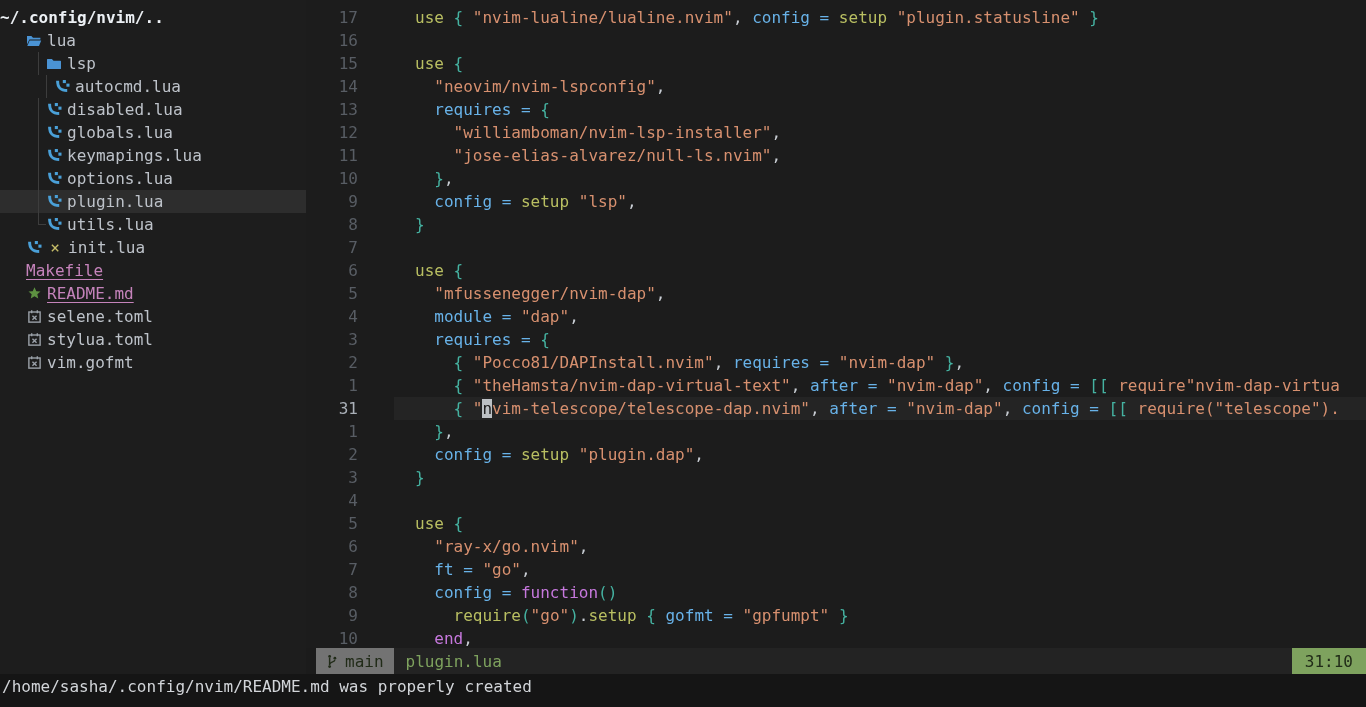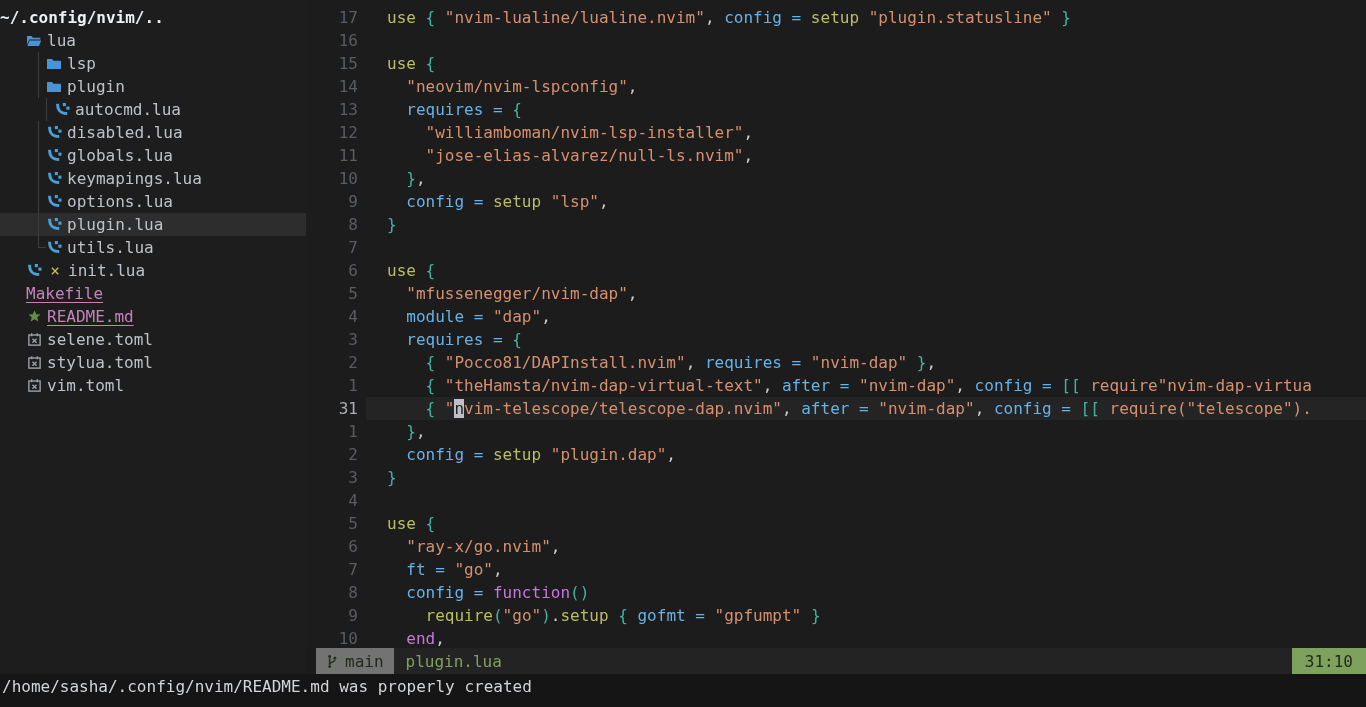--- a/index.html
+++ b/index.html
@@ -20,21 +20,21 @@
   .tree-item .ticon { width:16px; height:16px; flex:none; margin-right:5px; display:inline-flex; align-items:center; justify-content:center; }
   .tree-item .ticon svg { display:block; }
   .tree-item .mark { width:16px; flex:none; margin-right:5px; color:#c6bd68; text-align:center; }
   .tree-item .label.special { color:#c583bb; text-decoration:underline; text-underline-offset:3px; }
   .guide { position:absolute; left:38px; top:0; height:23px; width:8px; border-left:1px solid #3d3d3d; }
   .guide.corner { height:12px; border-bottom:1px solid #3d3d3d; }
 
   
   .editorcol { flex:1; display:flex; flex-direction:column; min-width:0; }
   .code { flex:1; overflow:hidden; background:#1c1c1c; padding-top:6px; }
-  .line { height:23px; line-height:23px; display:flex; white-space:pre; }
+  .line { height:23px; line-height:23px; display:flex; white-space:pre;gap:28px; }
   .lnum { width:60px; flex:none; text-align:right; padding-right:8px; color:#585d64; }
   .lnum.curn { color:#aab0b8; }
   .ltext { flex:1; padding-left:21px; min-width:0; }
   .line.cur .ltext { background:#242424; }
   .tk-plain  { color:#c9ced4; }
   .tk-fn     { color:#b9bf62; }
   .tk-prop   { color:#68b2e8; }
   .tk-op     { color:#68b2e8; }
   .tk-str    { color:#d7906f; }
   .tk-punc   { color:#45b2a1; }
@@ -62,23 +62,20 @@
     <div class="sidebar">
       <div class="tree-header">~/.config/nvim/..</div>
       <div>
           <div class="tree-item" style="padding-left: 26px;"><span class="ticon"><svg width="16" height="16" viewBox="0 0 16 16">
                 <path fill="#4a93d4" d="M1 3h4.4L7 4.7h7.4v1.8H3.4L1 11.4z"></path>
                 <path fill="#4a93d4" d="M1.3 12.9l2.3-5.5h11.6l-2.2 5.5z"></path>
               </svg></span><span class="label">lua</span></div>
           <div class="tree-item" style="padding-left: 46px;"><span class="guide"></span><span class="ticon"><svg width="16" height="16" viewBox="0 0 16 16">
                 <path fill="#4a93d4" d="M1.5 3h4.4l1.6 1.8h6.9c.4 0 .6.3.6.6v7c0 .4-.3.6-.6.6H1.6c-.4 0-.6-.3-.6-.6V3.6c0-.4.2-.6.5-.6z"></path>
               </svg></span><span class="label">lsp</span></div>
-          <div class="tree-item" style="padding-left: 46px;"><span class="guide"></span><span class="ticon"><svg width="16" height="16" viewBox="0 0 16 16">
-                <path fill="#4a93d4" d="M1.5 3h4.4l1.6 1.8h6.9c.4 0 .6.3.6.6v7c0 .4-.3.6-.6.6H1.6c-.4 0-.6-.3-.6-.6V3.6c0-.4.2-.6.5-.6z"></path>
-              </svg></span><span class="label">plugin</span></div>
           <div class="tree-item" style="padding-left: 46px; margin-left: 8px;"><span class="guide"></span><span class="ticon"><svg width="16" height="16" viewBox="0 0 16 16">
                 <path d="M3.6 1.8c0 7 2.6 9.6 9.6 9.6" fill="none" stroke="#4aa0d8" stroke-width="3"></path>
                 <rect x="8.8" y="1" width="3.1" height="3.1" fill="#4aa0d8"></rect>
                 <rect x="12.4" y="4.6" width="3.1" height="3.1" fill="#4aa0d8"></rect>
               </svg></span><span class="label">autocmd.lua</span></div>
           <div class="tree-item" style="padding-left: 46px;"><span class="guide"></span><span class="ticon"><svg width="16" height="16" viewBox="0 0 16 16">
                 <path d="M3.6 1.8c0 7 2.6 9.6 9.6 9.6" fill="none" stroke="#4aa0d8" stroke-width="3"></path>
                 <rect x="8.8" y="1" width="3.1" height="3.1" fill="#4aa0d8"></rect>
                 <rect x="12.4" y="4.6" width="3.1" height="3.1" fill="#4aa0d8"></rect>
               </svg></span><span class="label">disabled.lua</span></div>
@@ -123,21 +120,21 @@
               </svg></span><span class="label">selene.toml</span></div>
           <div class="tree-item" style="padding-left: 26px;"><span class="ticon"><svg width="15" height="15" viewBox="0 0 16 16">
                 <rect x="2" y="3.2" width="12" height="10.8" fill="none" stroke="#9aa0a8" stroke-width="1.5"></rect>
                 <path d="M5 1.4v3.2M11 1.4v3.2" stroke="#9aa0a8" stroke-width="1.5"></path>
                 <path d="M5.8 7.2l4.4 4.2M10.2 7.2l-4.4 4.2" stroke="#9aa0a8" stroke-width="1.5"></path>
               </svg></span><span class="label">stylua.toml</span></div>
           <div class="tree-item" style="padding-left: 26px;"><span class="ticon"><svg width="15" height="15" viewBox="0 0 16 16">
                 <rect x="2" y="3.2" width="12" height="10.8" fill="none" stroke="#9aa0a8" stroke-width="1.5"></rect>
                 <path d="M5 1.4v3.2M11 1.4v3.2" stroke="#9aa0a8" stroke-width="1.5"></path>
                 <path d="M5.8 7.2l4.4 4.2M10.2 7.2l-4.4 4.2" stroke="#9aa0a8" stroke-width="1.5"></path>
-              </svg></span><span class="label">vim.toml</span></div>
+              </svg></span><span class="label">vim.gofmt</span></div>
         </div>
     </div>
 
     <div class="editorcol">
       <div class="code">
         <div>
             <div class="line"><span class="lnum">17</span><span class="ltext"><span class="tk-fn">use </span><span class="tk-punc">{ </span><span class="tk-str">"nvim-lualine/lualine.nvim"</span><span class="tk-plain">, </span><span class="tk-prop">config </span><span class="tk-op">= </span><span class="tk-fn">setup </span><span class="tk-str">"plugin.statusline" </span><span class="tk-punc">}</span></span></div>
             <div class="line"><span class="lnum">16</span><span class="ltext"></span></div>
             <div class="line"><span class="lnum">15</span><span class="ltext"><span class="tk-fn">use </span><span class="tk-punc">{</span></span></div>
             <div class="line"><span class="lnum">14</span><span class="ltext"><span class="tk-plain">  </span><span class="tk-str">"neovim/nvim-lspconfig"</span><span class="tk-plain">,</span></span></div>

